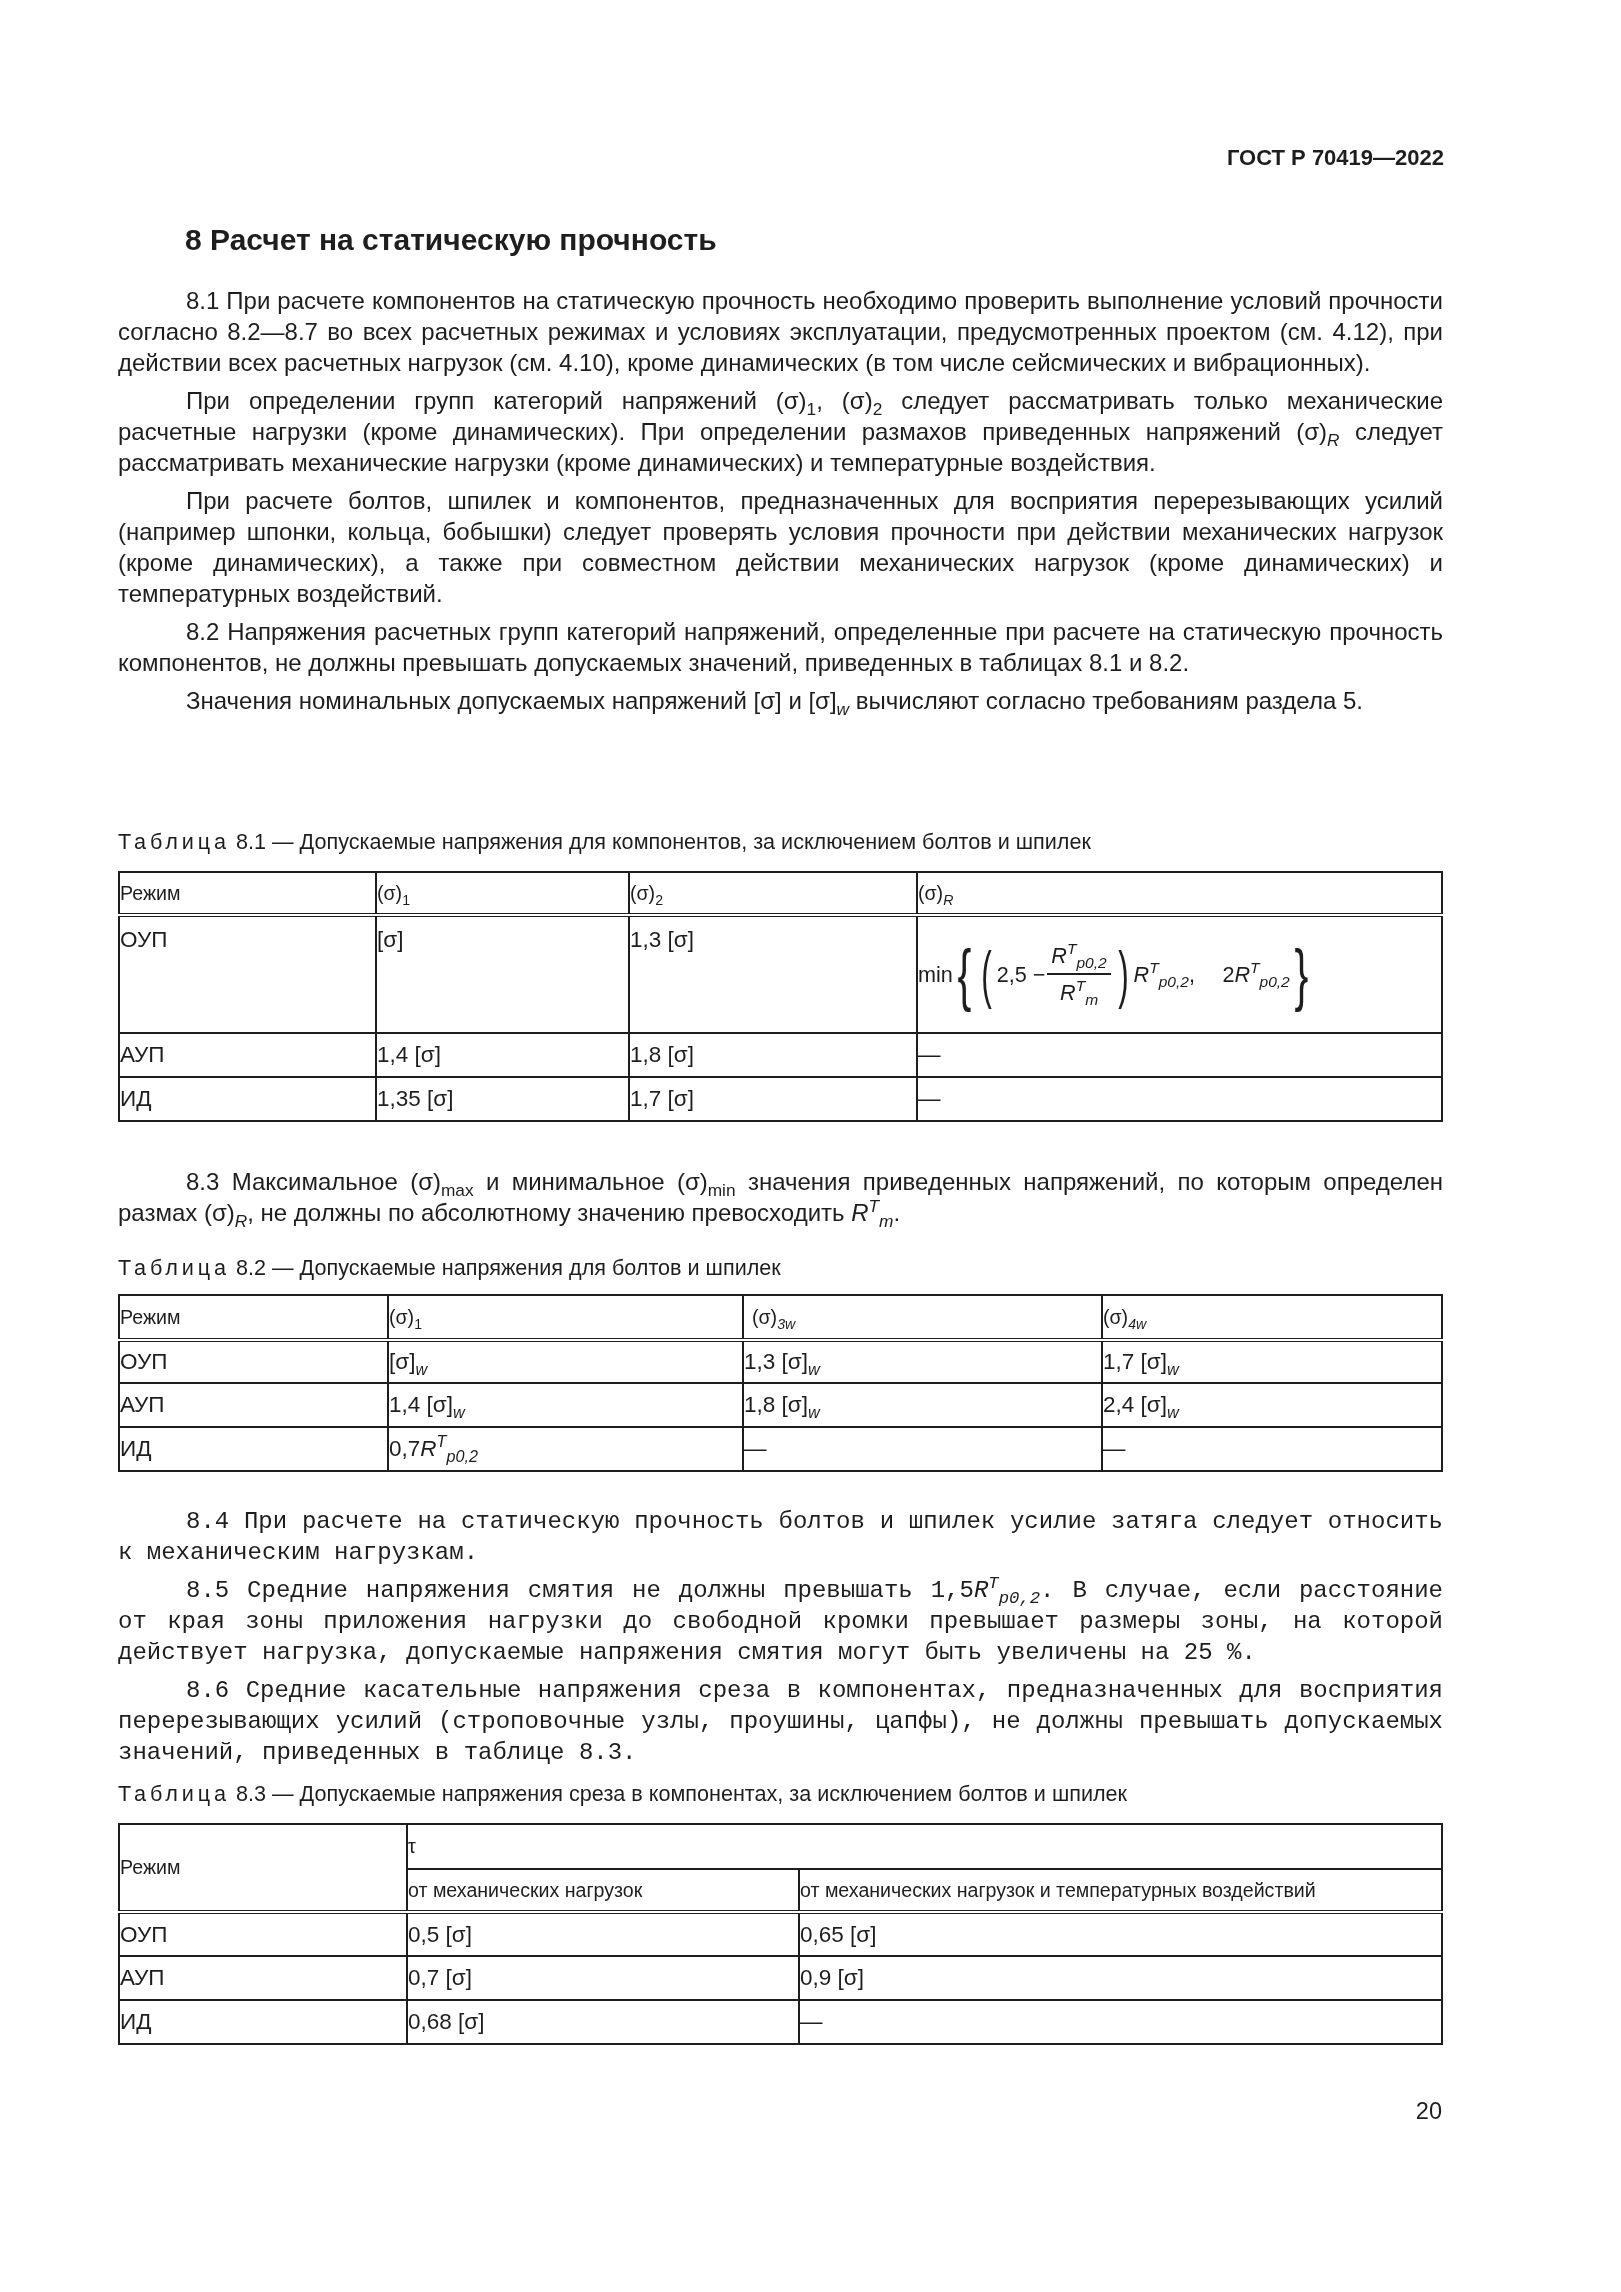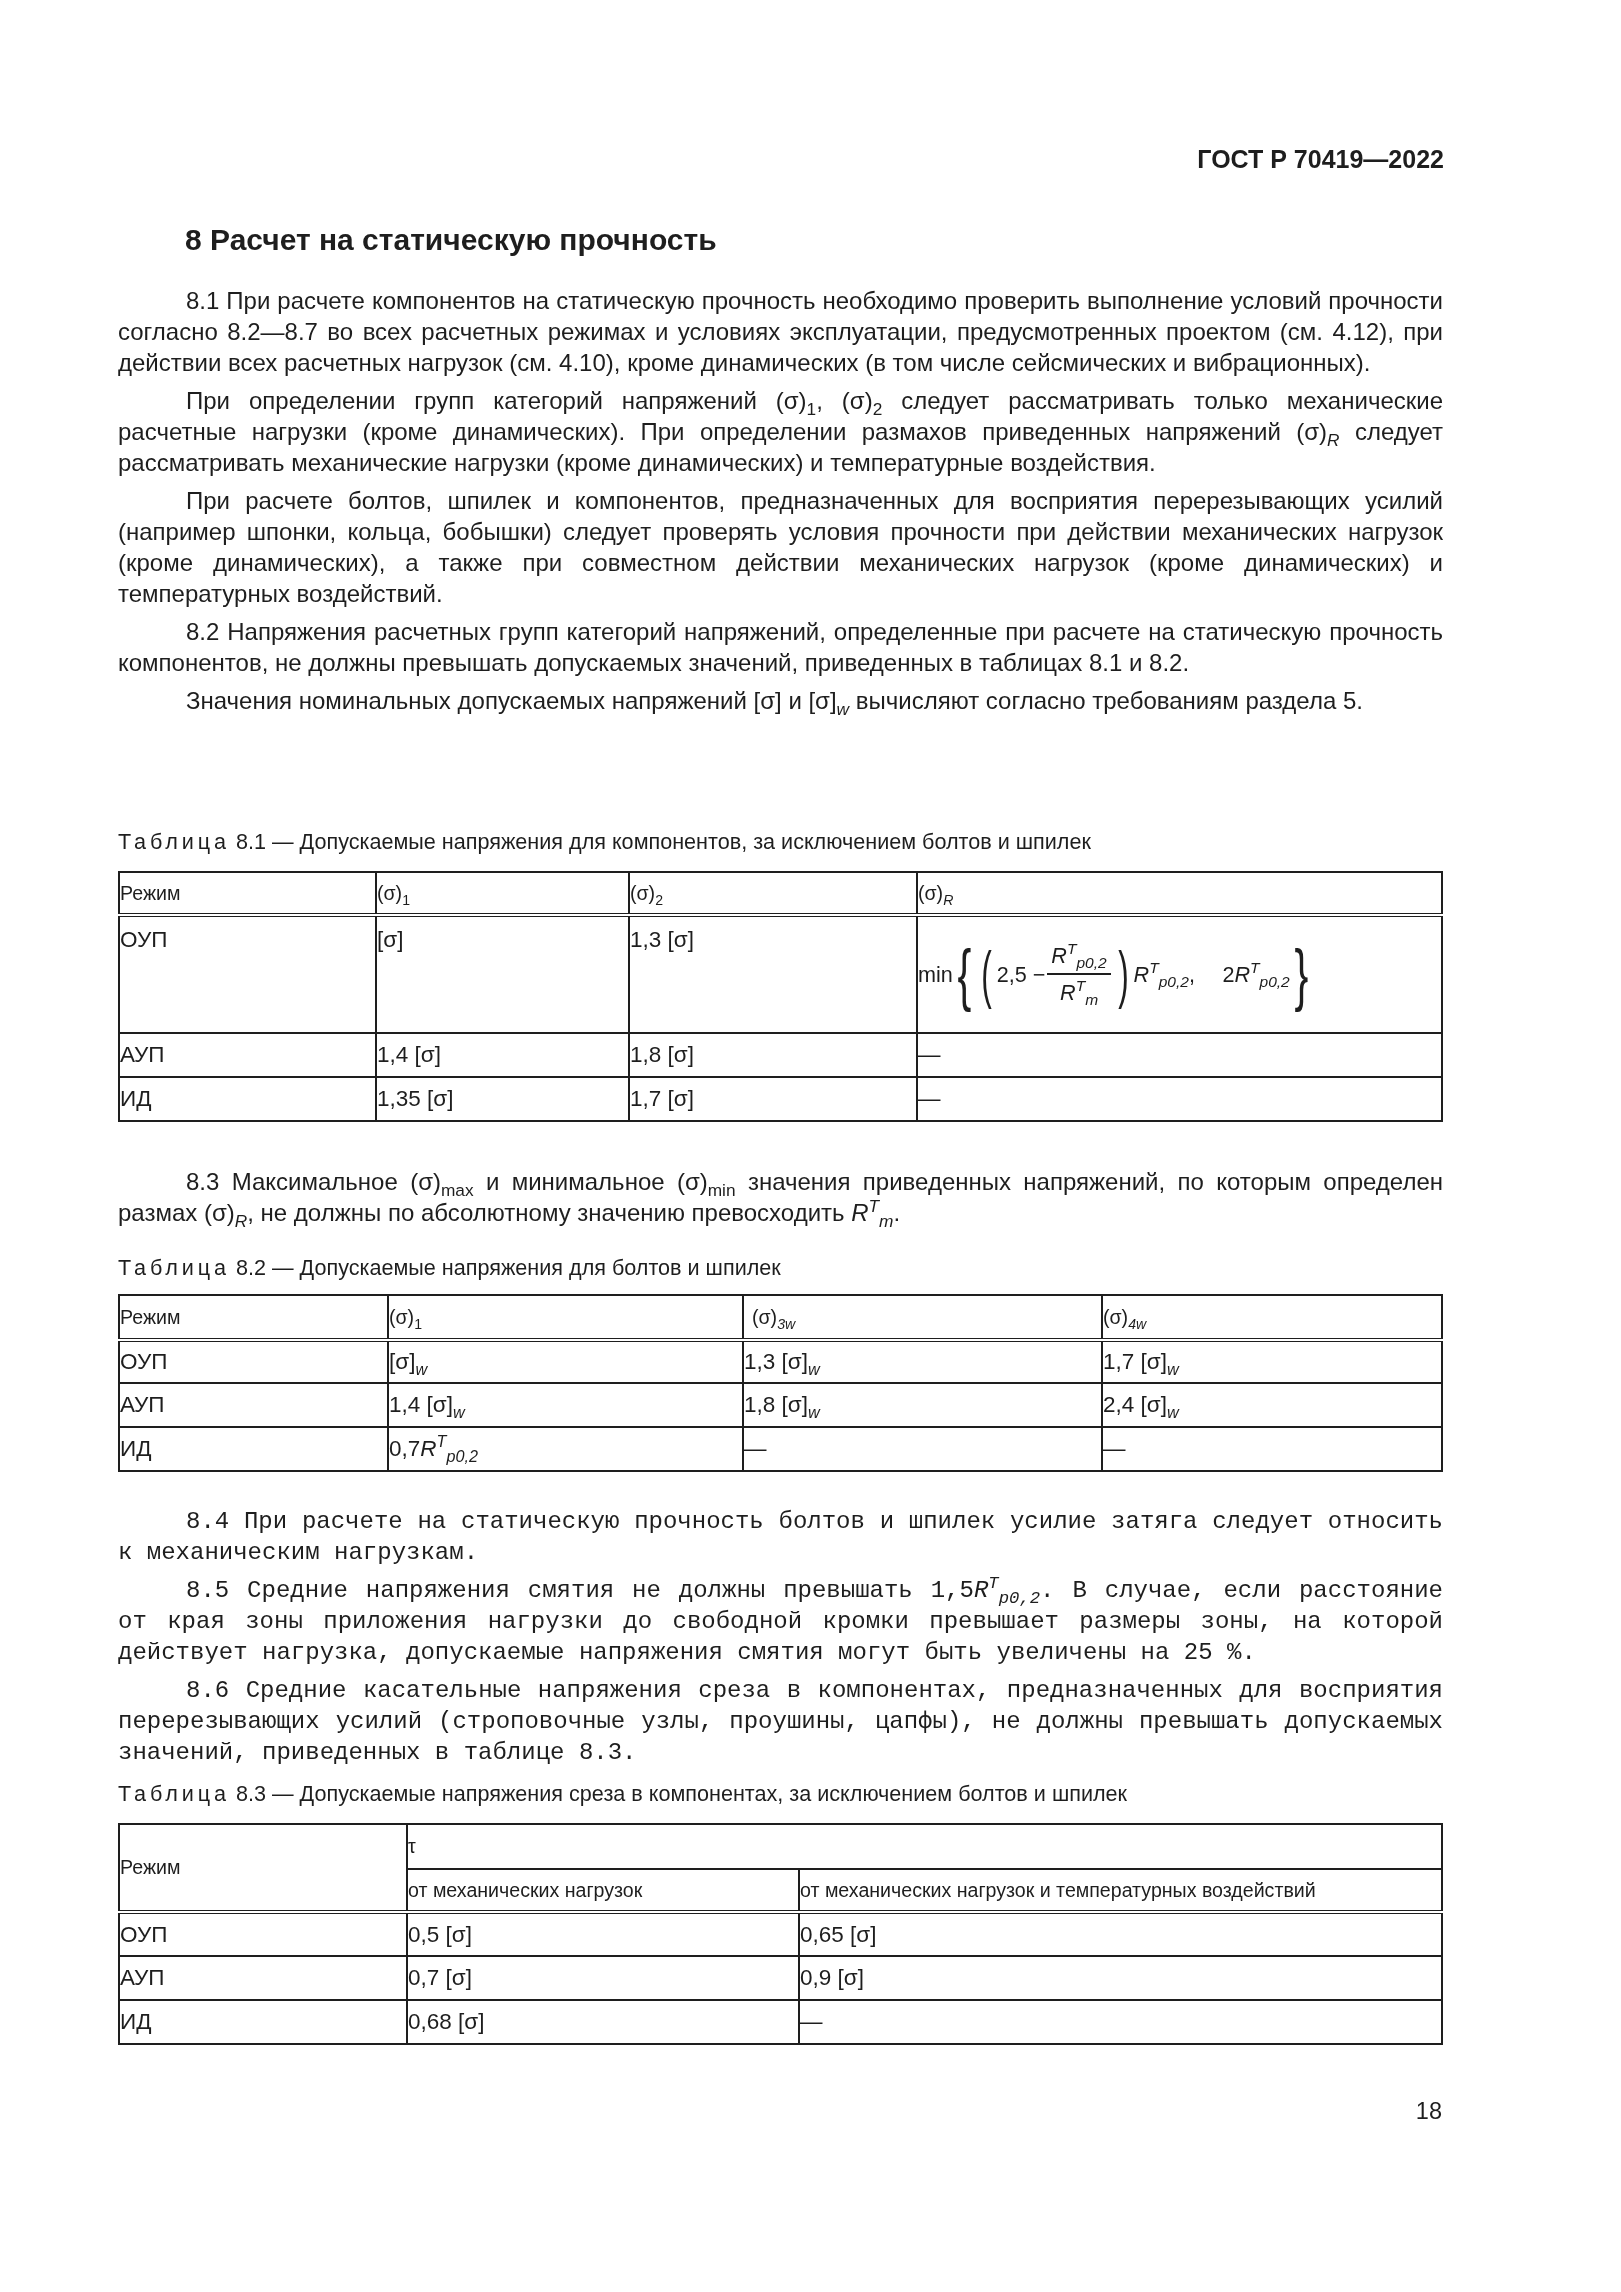--- a/index.html
+++ b/index.html
@@ -1,18 +1,18 @@
 <!DOCTYPE html>
 <html><head>
 <meta charset="utf-8">
 <style>
   html, body { margin: 0; padding: 0; background: #ffffff; }
   body { width: 1621px; height: 2293px; position: relative; overflow: hidden;
          font-family: "Liberation Sans", sans-serif; color: #1e1e1e; }
-  .header { position: absolute; top: 145px; right: 177px; font-weight: bold; font-size: 25px; }
+  .header { position: absolute; top: 145px; right: 177px; font-weight: bold; font-size: 22px; }
   .title { position: absolute; top: 223px; left: 185px; font-weight: bold; font-size: 30px; }
   .text { position: absolute; left: 118px; width: 1325px; font-size: 24px; line-height: 31px; text-align: justify; }
   .p { margin: 0; text-indent: 68px; }
   .p + .p { margin-top: 7px; }
   sub { font-size: 0.72em; vertical-align: -0.35em; line-height: 0; }
   sup { font-size: 0.72em; vertical-align: 0.55em; line-height: 0; }
   i { font-style: italic; }
   .caption { position: absolute; left: 118px; font-size: 21.6px; }
   .caption .sp { letter-spacing: 3.9px; }
   table { position: absolute; left: 118px; width: 1325px; border-collapse: collapse; font-size: 22.5px; }
@@ -151,14 +151,14 @@
     <td>0,9 [σ]</td>
   </tr>
   <tr style="height:44px;">
     <td>ИД</td>
     <td>0,68 [σ]</td>
     <td>—</td>
   </tr>
 </tbody>
   </table>
 
-<div class="pagenum">18</div>
+<div class="pagenum">20</div>
 
 
 </body></html>

